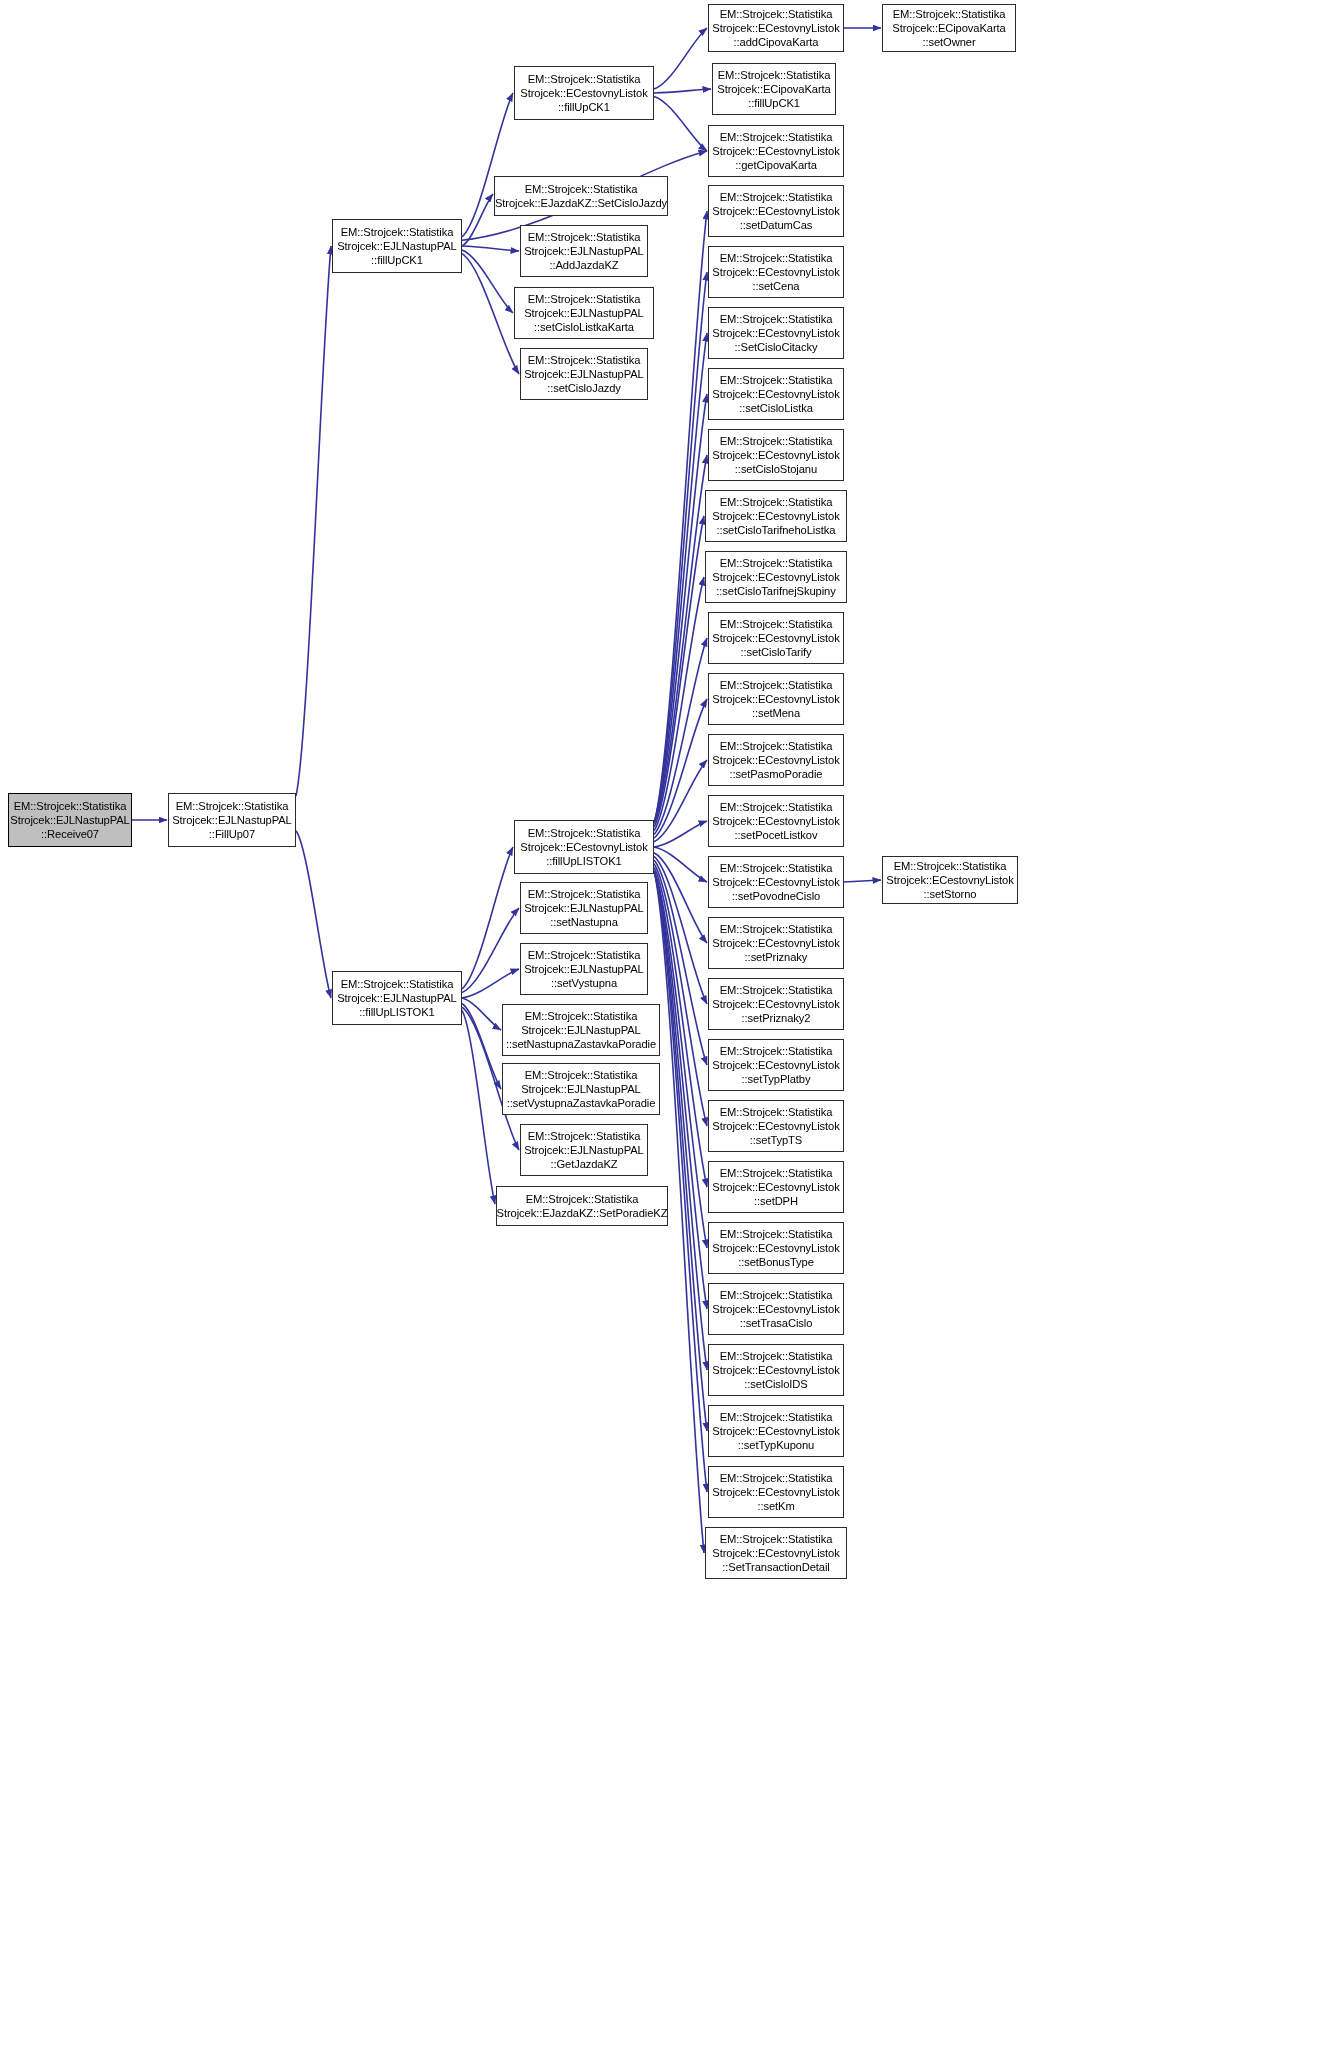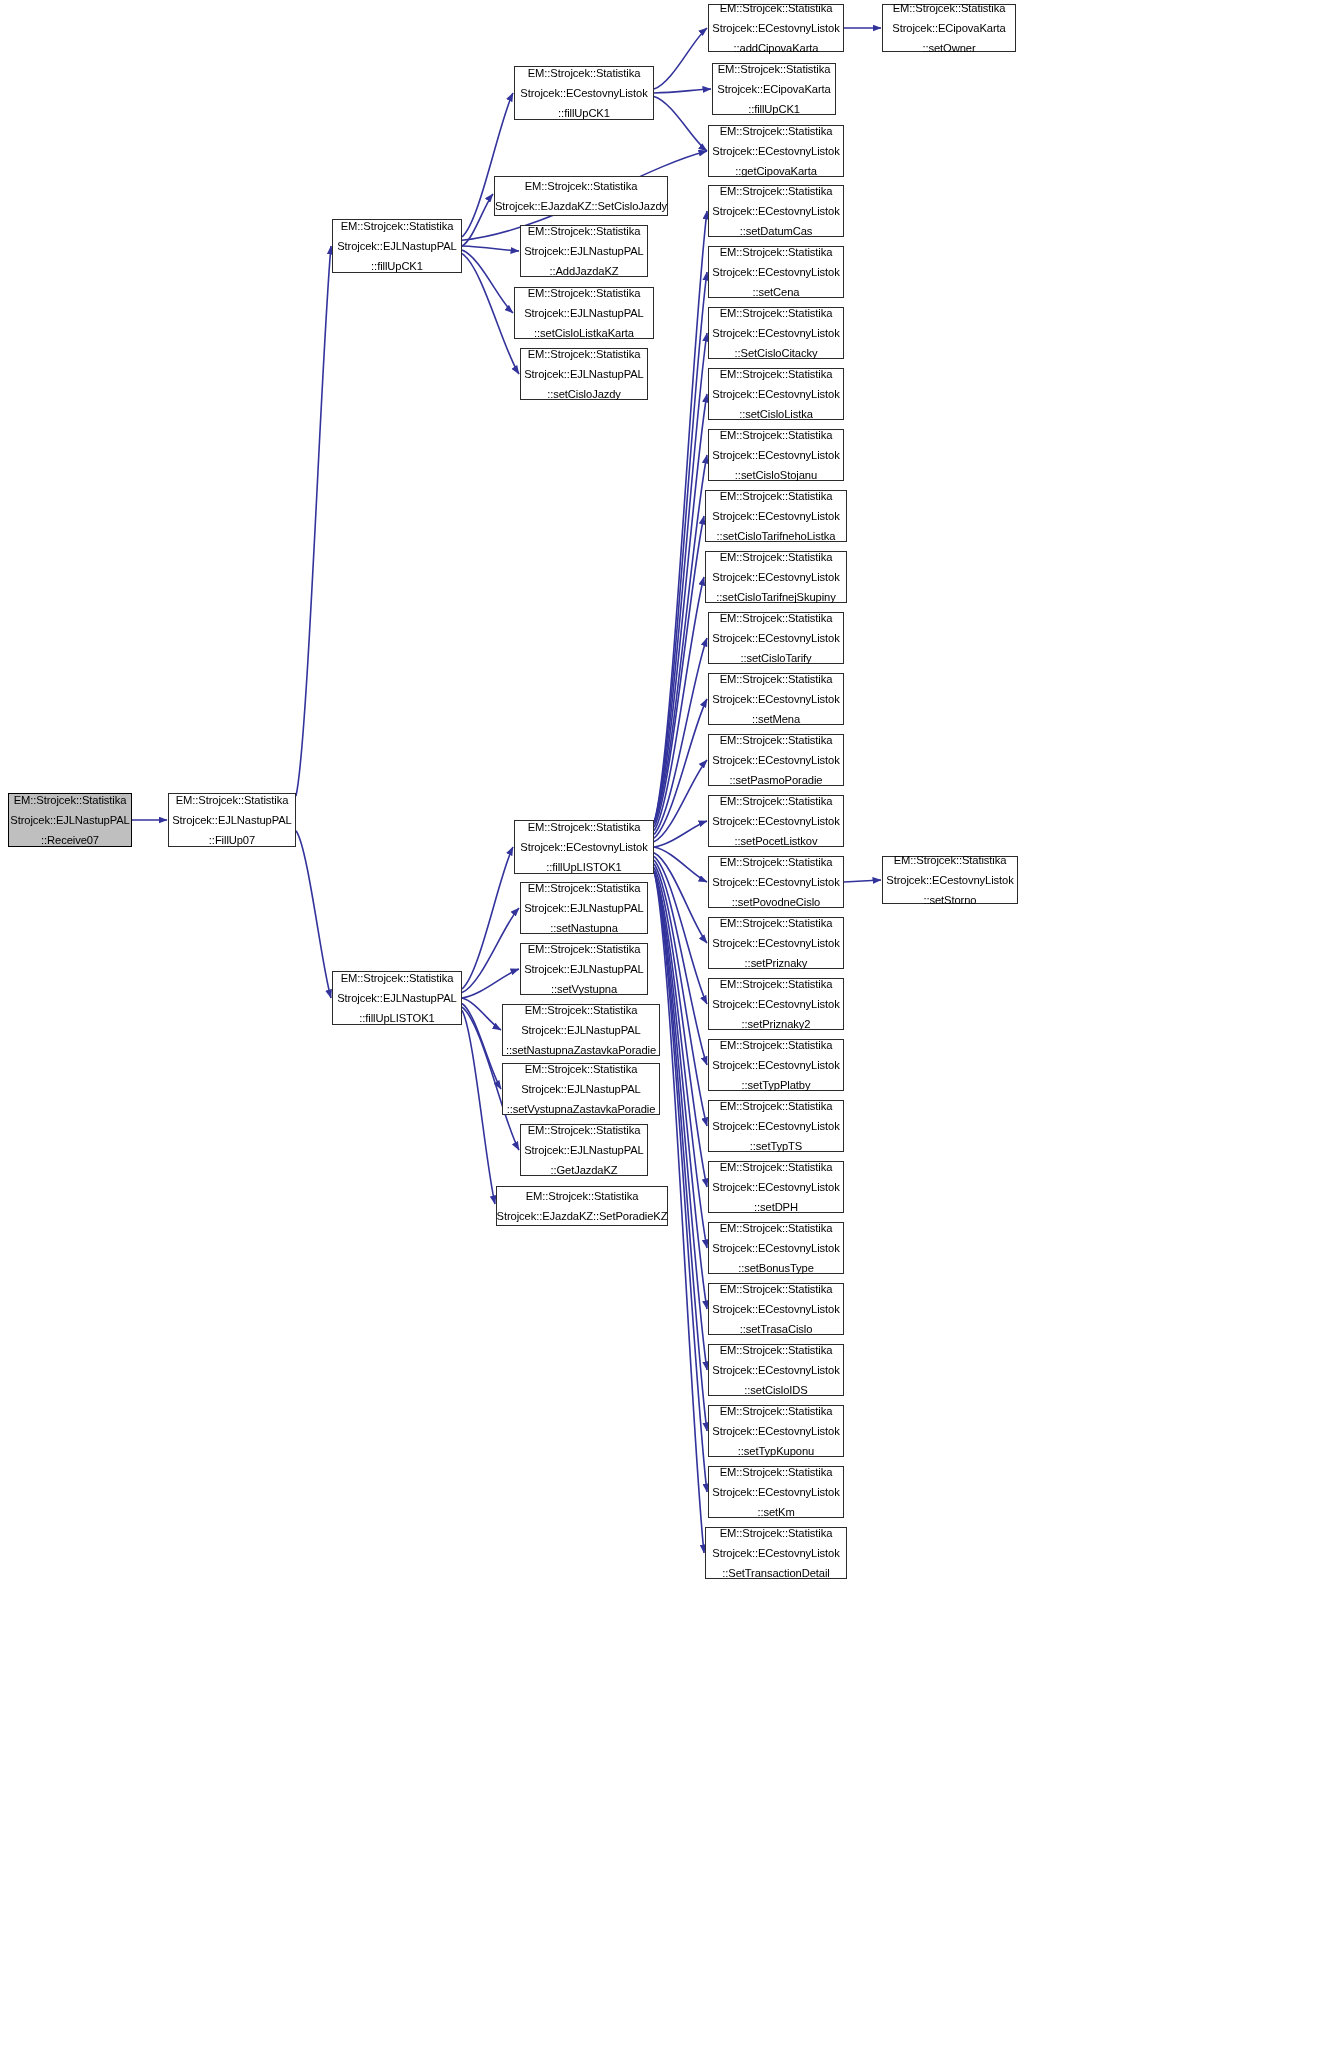--- a/index.html
+++ b/index.html
@@ -17,21 +17,21 @@
     position:absolute;
     box-sizing:border-box;
     border:1px solid #2b2b2b;
     background:#ffffff;
     color:#000000;
     display:flex;
     align-items:center;
     justify-content:center;
     text-align:center;
     font-size:11.2px;
-    line-height:20px;
+    line-height:14px;
     letter-spacing:-0.1px;
     white-space:pre-line;
     padding:19px 2px;
   }
   .node.root{
     background:#bfbfbf;
     border:1px solid #000000;
   }
 </style>
 </head>

